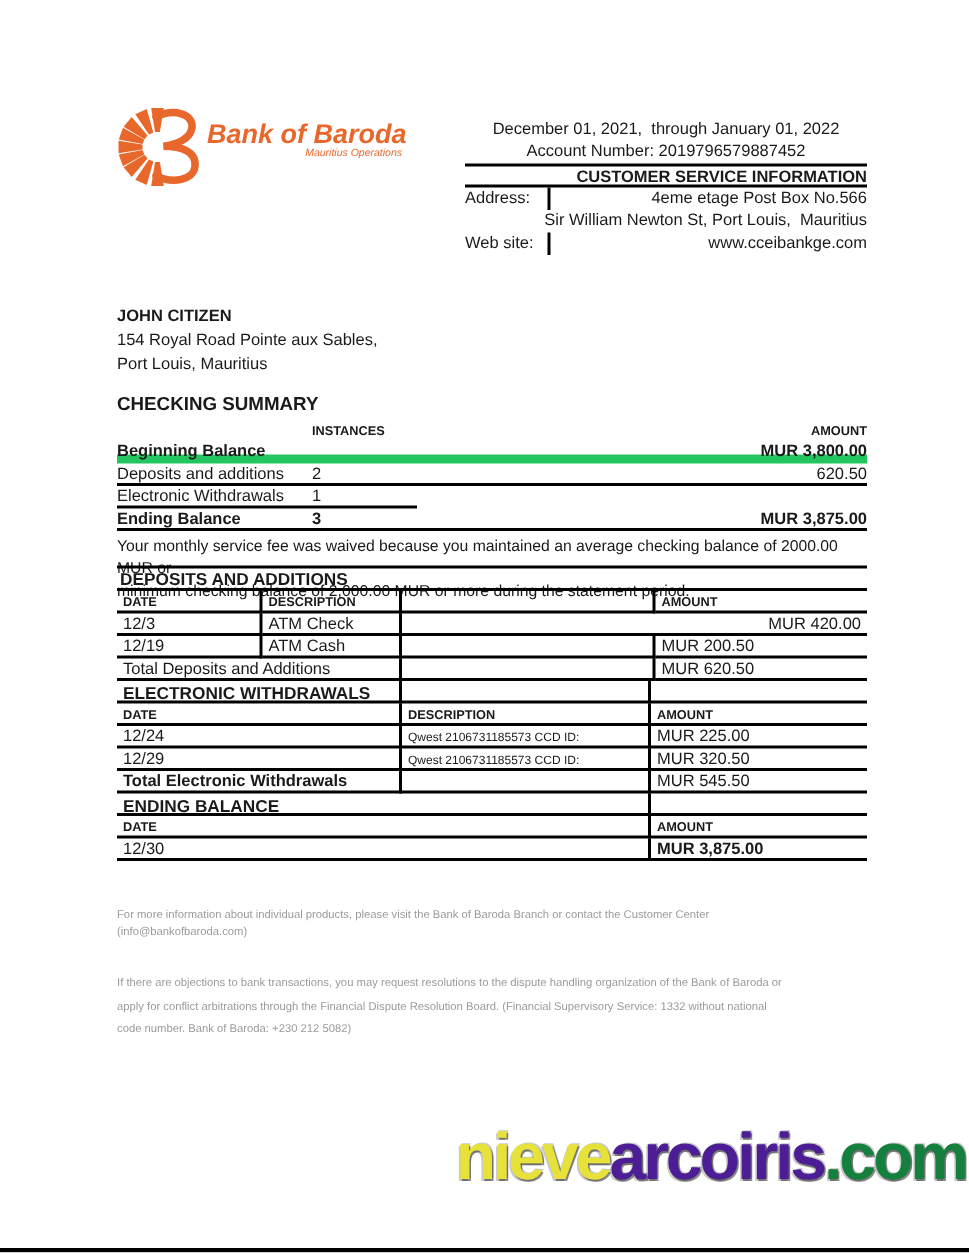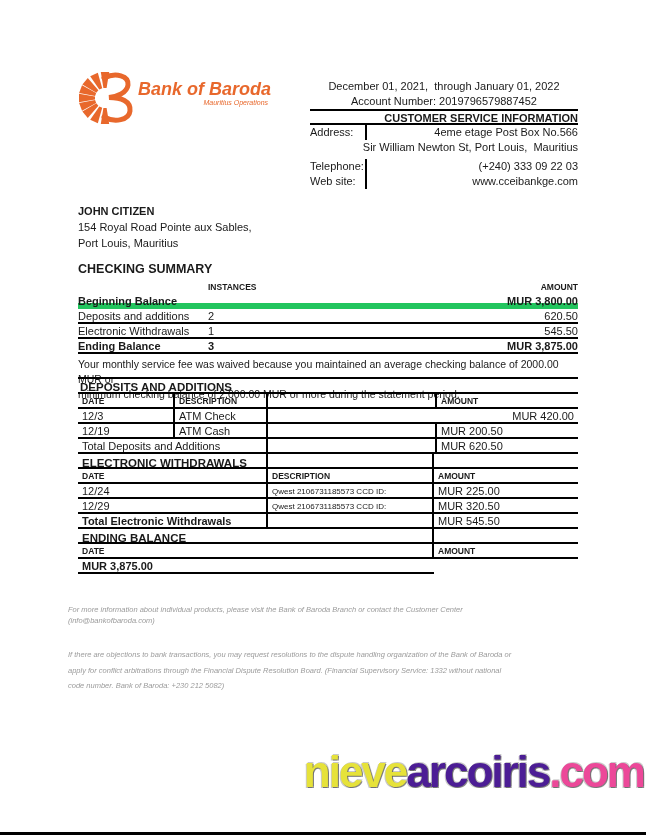--- a/index.html
+++ b/index.html
@@ -55,31 +55,31 @@
   .grid-end { display:grid; grid-template-columns:356px 144px; }
   .tcell { border-bottom:2px solid #000000; padding:1px 4px 0; height:15px; line-height:12px; font-size:11px; overflow:hidden; }
   .vline { border-right:2px solid #000; }
   .th { font-size:8.5px; font-weight:bold; line-height:13px; }
   .small-desc { font-size:8px; line-height:13px; }
   .title-cell { font-weight:bold; font-size:11.5px; line-height:14px; padding-top:2px; }
   .span34 { grid-column:3 / 5; }
   .span12 { grid-column:1 / 3; }
 
   
-  #footer { position:absolute; left:68px; top:604px; width:448px; color:#9b9b9b; font-size:7.5px;font-style:italic; }
+  #footer { position:absolute; left:78px; top:604px; width:448px; color:#9b9b9b; font-size:7.5px; }
   .f-p1 { line-height:11px; }
   .f-p2 { margin-top:21px; line-height:15.5px; }
 
   
   #watermark { position:absolute; right:2px; top:746px; font-size:44px; font-weight:bold;
                letter-spacing:-2px; white-space:nowrap; line-height:52px;
                text-shadow:1px 1px 0 rgba(40,40,40,0.55), -1px 1px 0 rgba(40,40,40,0.25), 1px -1px 0 rgba(40,40,40,0.25); }
   #wm-1 { color:#e6e23a; }
   #wm-2 { color:#4c1d95; }
-  #wm-3 { color:#ec4899; }
+  #wm-3 { color:#15803d; }
 
   .bottom-strip { position:absolute; left:0; bottom:0; width:100%; height:3px; background:#000; }
 </style>
 </head>
 <body>
 
 <div class="page">
 
   <div id="logo">
     <svg class="sun-svg" viewBox="0 0 62 56">
@@ -108,24 +108,20 @@
     <div class="hr-line">December 01, 2021,  through January 01, 2022</div>
     <div class="hr-line"><span>Account Number:</span> <span>2019796579887452</span></div>
     <div class="csi-title">CUSTOMER SERVICE INFORMATION</div>
     <div class="info-row">
       <div class="info-label">Address:</div>
       <div class="info-value">4eme etage Post Box No.566</div>
     </div>
     <div class="info-row">
       <div class="info-value nobar">Sir William Newton St, Port Louis,  Mauritius</div>
     </div>
-    <div class="info-row gap-top">
-      <div class="info-label">Telephone:</div>
-      <div class="info-value">(+240) 333 09 22 03</div>
-    </div>
     <div class="info-row">
       <div class="info-label">Web site:</div>
       <div class="info-value">www.cceibankge.com</div>
     </div>
   </div>
 
   <div id="customer">
     <div class="customer-name">JOHN CITIZEN</div>
     <div>154 Royal Road Pointe aux Sables,</div>
     <div>Port Louis, Mauritius</div>
@@ -144,21 +140,20 @@
       <div class="c-right b thin-rule">MUR 3,800.00</div>
     </div>
     <div class="sum-grid sum-row">
       <div class="heavy-rule">Deposits and additions</div>
       <div class="c-center heavy-rule">2</div>
       <div class="c-right heavy-rule">620.50</div>
     </div>
     <div class="sum-grid sum-row">
       <div class="heavy-rule">Electronic Withdrawals</div>
       <div class="c-center heavy-rule">1</div>
-      <div class="c-right heavy-rule">545.50</div>
     </div>
     <div class="sum-grid sum-row">
       <div class="b heavy-rule">Ending Balance</div>
       <div class="c-center b heavy-rule">3</div>
       <div class="c-right b heavy-rule">MUR 3,875.00</div>
     </div>
     <div class="note">
       <div>Your monthly service fee was waived because you maintained an average checking balance of 2000.00 MUR or</div>
       <div>minimum checking balance of 2,000.00 MUR or more during the statement period.</div>
     </div>
@@ -218,20 +213,21 @@
 
     <div class="grid-end">
       <div class="tcell vline title-cell">ENDING BALANCE</div>
       <div class="tcell"></div>
     </div>
     <div class="grid-end">
       <div class="tcell vline th">DATE</div>
       <div class="tcell th">AMOUNT</div>
     </div>
     <div class="grid-end">
+      <div class="tcell vline">12/30</div>
       <div class="tcell b">MUR 3,875.00</div>
     </div>
   </div>
 
   <div id="footer">
     <div class="f-p1">For more information about individual products, please visit the Bank of Baroda Branch or contact the Customer Center (info@bankofbaroda.com)</div>
     <div class="f-p2">If there are objections to bank transactions, you may request resolutions to the dispute handling organization of the Bank of Baroda or apply for conflict arbitrations through the Financial Dispute Resolution Board. (Financial Supervisory Service: 1332 without national code number. Bank of Baroda: +230 212 5082)</div>
   </div>
 
   <div id="watermark">

